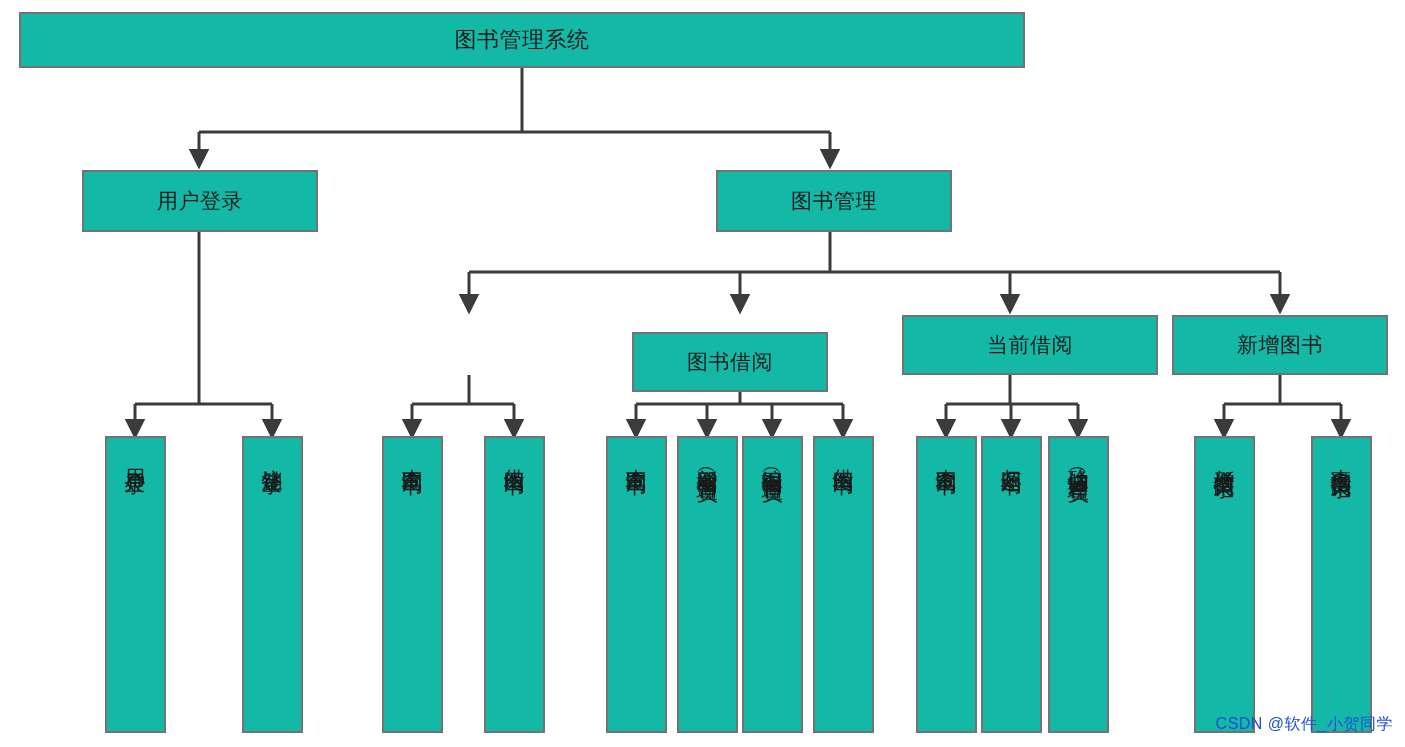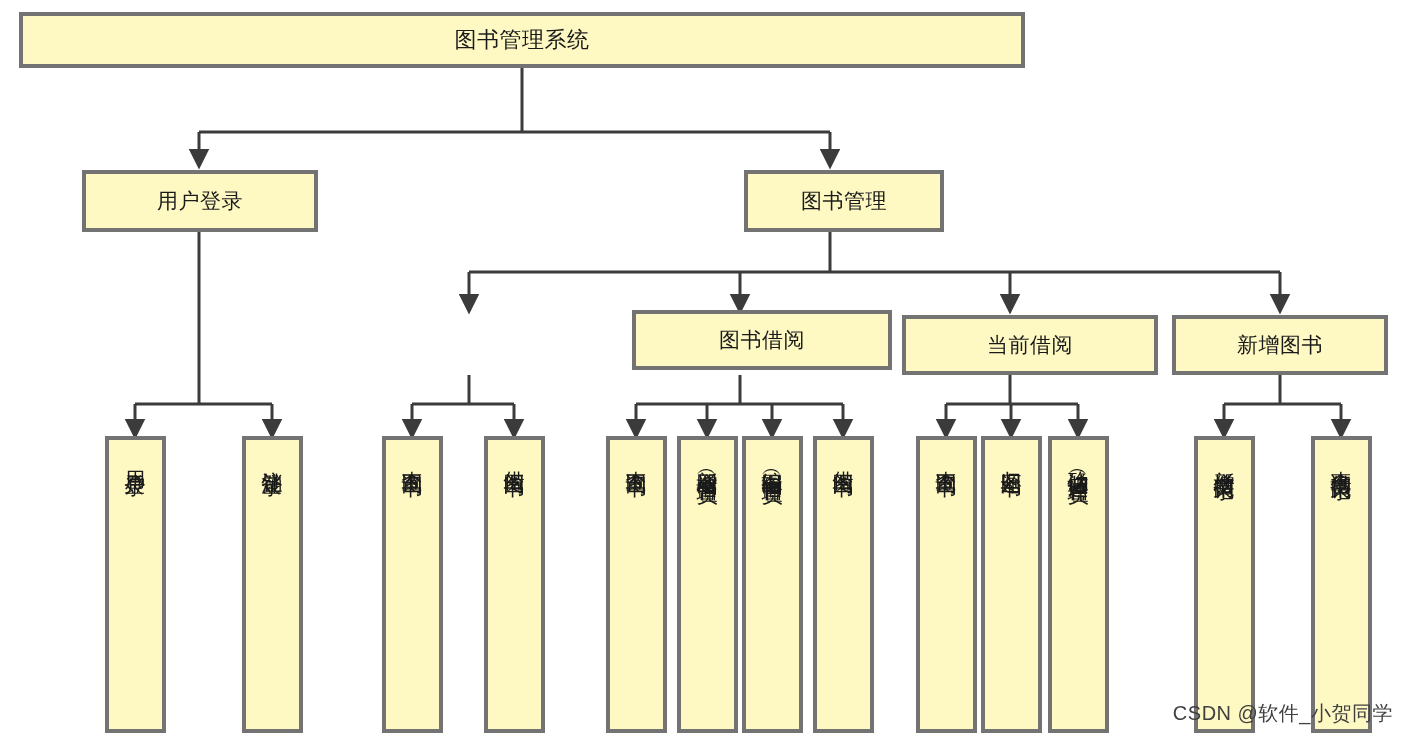--- a/index.html
+++ b/index.html
@@ -20,22 +20,22 @@
   svg#edges {
     position: absolute;
     left: 0;
     top: 0;
     width: 1405px;
     height: 747px;
   }
   .node {
     position: absolute;
     box-sizing: border-box;
-    background: #fef9c3;
-    border: 4px solid #737373;
+    background: #14b8a6;
+    border: 2px solid #737373;
     display: flex;
     align-items: center;
     justify-content: center;
     color: #1a1a1a;
     z-index: 2;
   }
   .node .label {
     display: block;
     text-align: center;
     line-height: 1.05;
@@ -56,23 +56,23 @@
     letter-spacing: 2px;
     line-height: 1;
     white-space: nowrap;
   }
   .node.root .label {
     font-size: 22px;
   }
   #watermark {
     position: absolute;
     right: 12px;
-    bottom: 20px;
-    font-size: 20px;
-    color: #404040;
+    bottom: 12px;
+    font-size: 16px;
+    color: #1d4ed8;
     z-index: 5;
     white-space: nowrap;
     letter-spacing: 0.5px;
   }
 </style>
 </head>
 <body>
 
 <div id="canvas">
 
@@ -126,25 +126,25 @@
     </g>
   </svg>
 
   <div class="node horizontal root" style="left:19px; top:12px; width:1006px; height:56px;">
     <span class="label">图书管理系统</span>
   </div>
 
   <div class="node horizontal" style="left:82px; top:170px; width:236px; height:62px;">
     <span class="label">用户登录</span>
   </div>
-  <div class="node horizontal" style="left:744px; top:170px; width:200px; height:62px;">
+  <div class="node horizontal" style="left:716px; top:170px; width:236px; height:62px;">
     <span class="label">图书管理</span>
   </div>
 
-  <div class="node horizontal" style="left:632px; top:310px; width:260px; height:60px;">
+  <div class="node horizontal" style="left:632px; top:332px; width:196px; height:60px;">
     <span class="label">图书借阅</span>
   </div>
   <div class="node horizontal" style="left:902px; top:315px; width:256px; height:60px;">
     <span class="label">当前借阅</span>
   </div>
   <div class="node horizontal" style="left:1172px; top:315px; width:216px; height:60px;">
     <span class="label">新增图书</span>
   </div>
 
   <div class="node vertical" style="left:105px; top:436px; width:61px; height:297px;">

